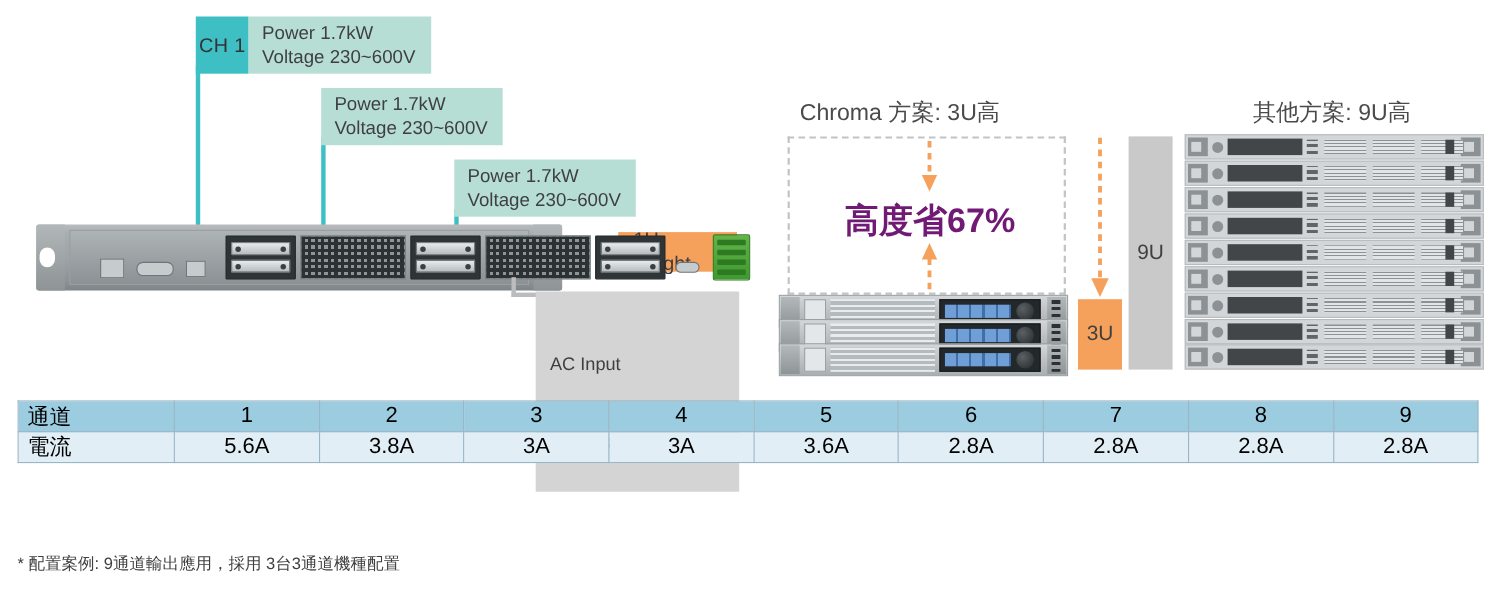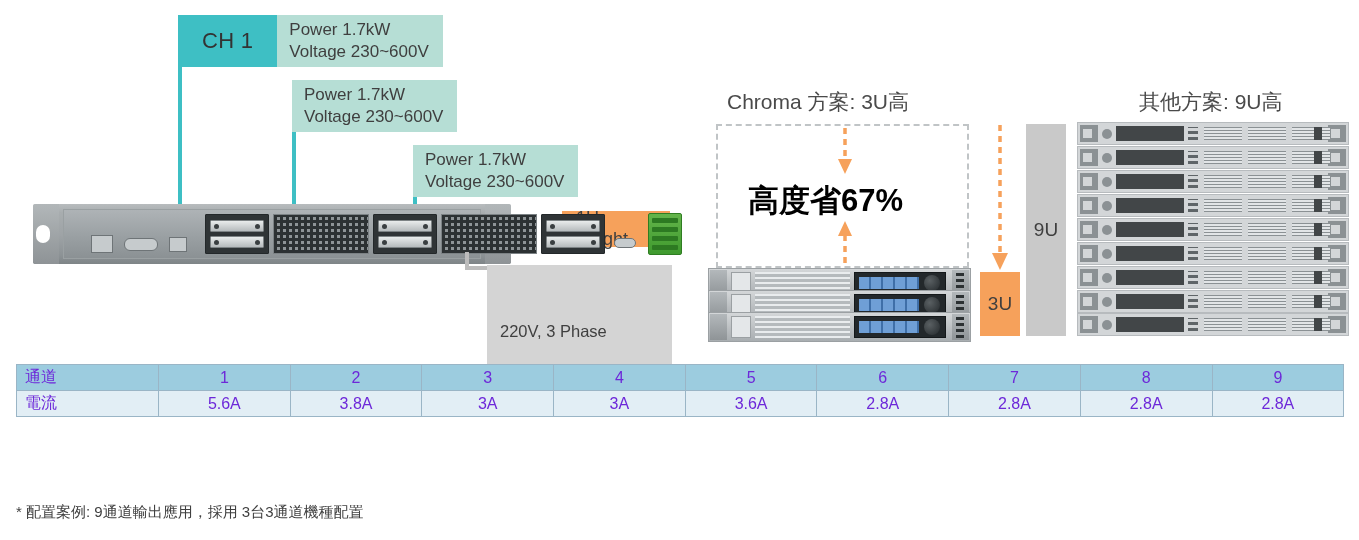--- a/index.html
+++ b/index.html
@@ -12,23 +12,23 @@
     position:relative;
     overflow:hidden;
   }
 
   
   .abs { position:absolute; }
 
   
   .ch-callout { position:absolute; display:flex; align-items:stretch; height:52px; }
   .ch-tag {
-    background:#3ebfc4; color:#333; font-size:22px;
+    background:#3ebfc4; color:#333; font-size:18px;
     display:flex; align-items:center; justify-content:center;
-    padding:0 24px; letter-spacing:.3px;
+    padding:0 3px; letter-spacing:.3px;
   }
   .ch-body {
     background:#b6ded5; color:#3f3f3f; font-size:17px; line-height:1.32;
     padding:6px 14px 6px 12px; white-space:pre; display:flex;
     flex-direction:column; justify-content:center;
   }
   .ch-line { position:absolute; background:#3ebfc4; width:4px; }
 
   
   .badge-1u {
@@ -100,22 +100,23 @@
     display:flex; flex-direction:column; justify-content:space-around;
     padding:2px 3px;
   }
   .term-block i { display:block; height:5px; background:#2d7a22; border-radius:1px; }
   .io-port { position:absolute; border:1px solid #6e7477; background:#c6cbcd; }
 
   
   .cmp-title { position:absolute; font-size:21px; color:#4a4a4a; white-space:nowrap; }
   .dash-box { position:absolute; border:2px dashed #c0c4c6; background:#fff; }
   .save-text {
-    position:absolute; color:#000000; font-size:31px; font-weight:bold;
+    position:absolute; color:#701a75; font-size:31px; font-weight:bold;
     white-space:nowrap;
+    margin-left:20px;
   }
   .u-bar { position:absolute; display:flex; align-items:center; justify-content:center;
            font-size:19px; color:#3f3f3f; }
   .u-bar.orange { background:#f6a15b; }
   .u-bar.gray { background:#c9c9c9; }
 
   
   .chroma-unit {
     position:absolute; left:0; width:100%; height:30px;
     background:linear-gradient(180deg,#d4d7d9,#b9bdc0 60%,#a9aeb1);
@@ -155,21 +156,21 @@
              background:#424648; }
   .ou-lines { position:absolute; left:110px; top:4px; bottom:4px; width:10px;
               background:repeating-linear-gradient(0deg,#5f6568 0 3px,transparent 3px 6px); }
   .ou-grill { position:absolute; top:4px; bottom:4px; width:38px;
               background:repeating-linear-gradient(0deg,#8b9194 0 1px,#e2e5e7 1px 3px); }
   .ou-blk { position:absolute; right:26px; top:4px; bottom:4px; width:8px; background:#424648; }
 
   
   table.spec {
     position:absolute; border-collapse:collapse; table-layout:fixed;
-    font-size:16px; color:#6d28d9;
+    font-size:20px; color:#000000;
   }
   table.spec td { border:1px solid #9ab5c6; text-align:center; height:26px; padding:0; }
   table.spec td.rowhead { text-align:left; padding-left:8px; }
   table.spec tr.head td { background:#9cccdf; }
   table.spec tr.body td { background:#e2eef5; }
   .footnote { position:absolute; font-size:15px; color:#3f3f3f; white-space:nowrap; }
 </style>
 </head>
 <body>
 
@@ -238,20 +239,21 @@
       <i></i>
       <i></i>
       <i></i>
     </div>
   </div>
 </div>
 
 <div class="ac-stem" style="left:465px; top:252px; height:18px;"></div>
 <div class="ac-stem" style="left:465px; top:266px; width:28px; height:4px;"></div>
 <div class="ac-box" style="left:487px; top:265px; width:185px;">
+  <div>AC Input</div>
   <div>220V, 3 Phase</div>
 </div>
 
 <div class="cmp-title" style="left:727px; top:88px;">Chroma 方案: 3U高</div>
 <div class="cmp-title" style="left:1139px; top:88px;">其他方案: 9U高</div>
 
 <div class="dash-box" style="left:716px; top:124px; width:253px; height:144px;"></div>
 
 <svg class="abs" style="left:836px; top:128px;" width="18" height="48" viewBox="0 0 18 48">
   <line x1="9" y1="0" x2="9" y2="32" stroke="#f6a15b" stroke-width="3.5" stroke-dasharray="6,5"></line>

